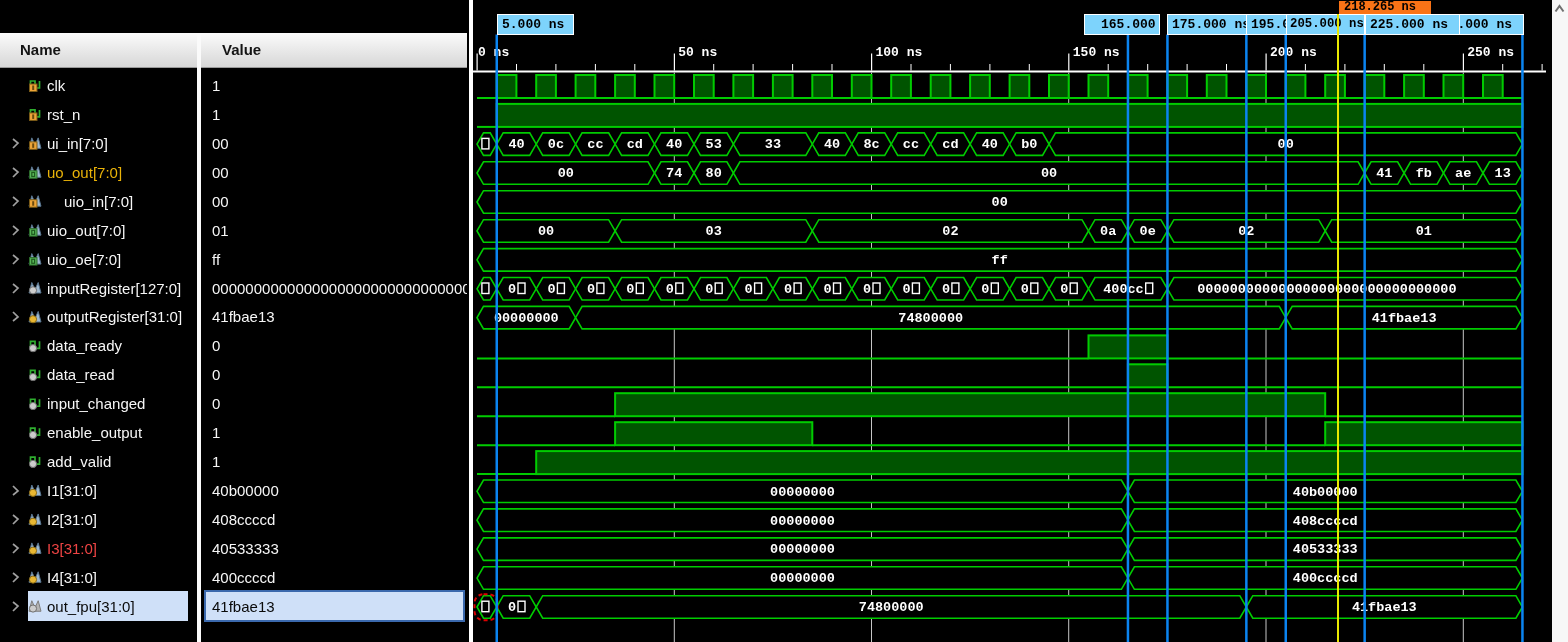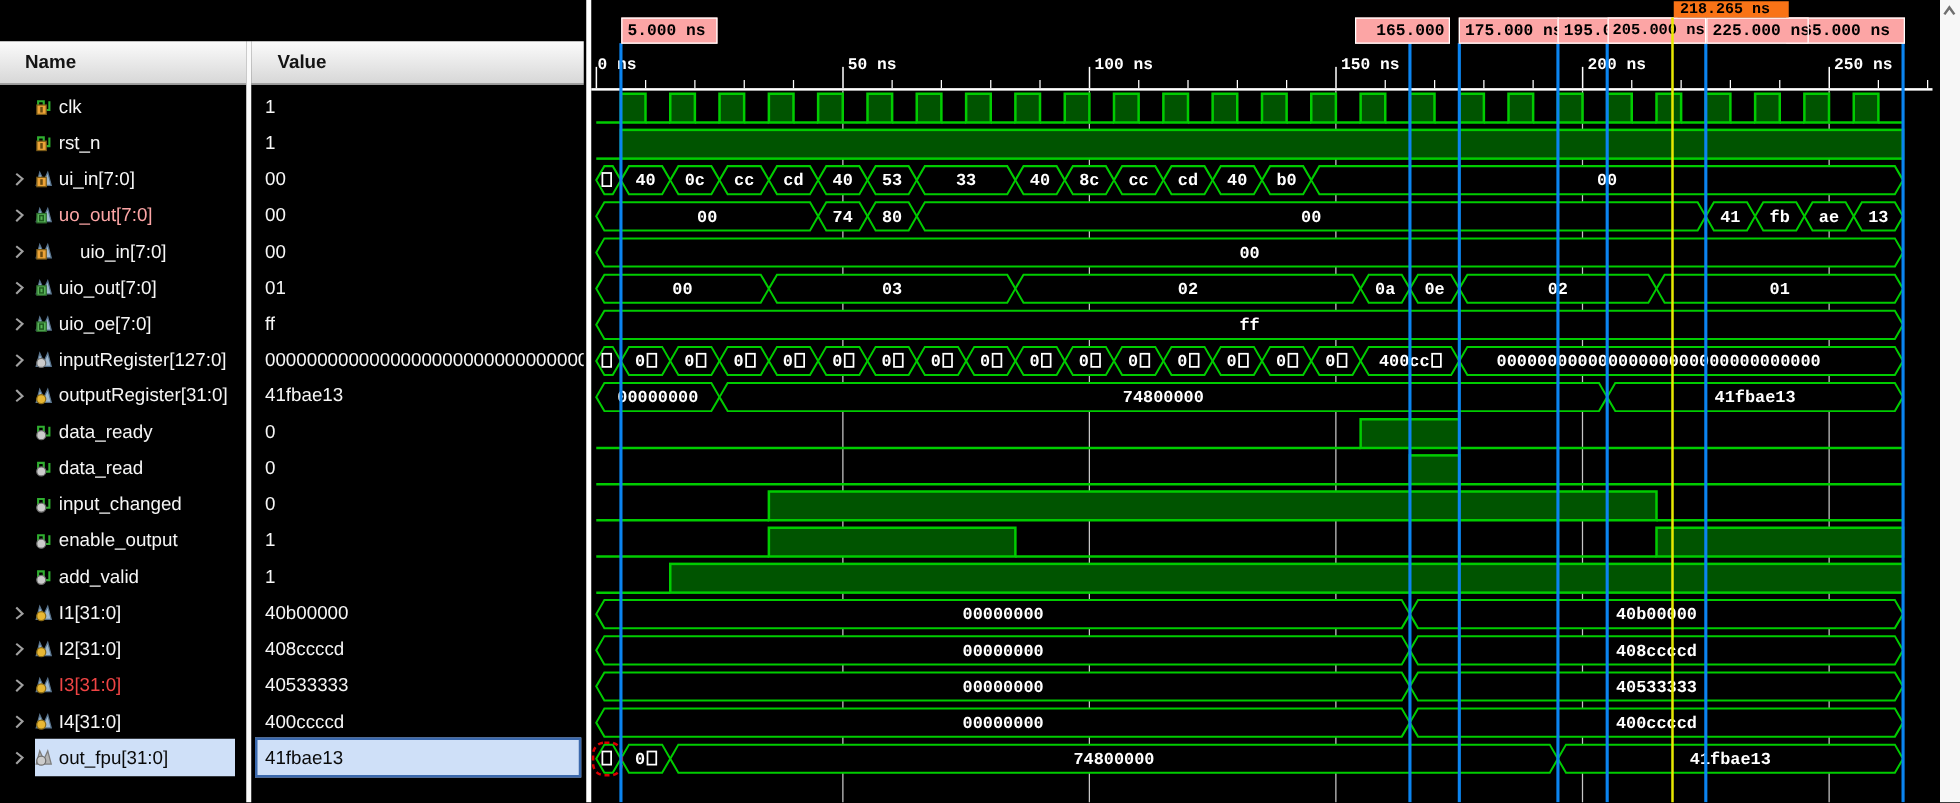--- a/index.html
+++ b/index.html
@@ -1,36 +1,36 @@
 <!DOCTYPE html>
 <html><head><meta charset="utf-8"><style>
 html,body{margin:0;padding:0;width:1568px;height:642px;background:#000;overflow:hidden}
 *{box-sizing:border-box}
 body{position:relative;font-family:"Liberation Sans",sans-serif}
 .nm{position:absolute;font-size:15px;line-height:29px;white-space:pre}
 .hd{position:absolute;top:33px;height:35px;background:linear-gradient(#fbfbfb,#d7d7d7);border-bottom:1px solid #9a9a9a;color:#141414;font-weight:bold;font-size:15px;line-height:34px}
-.mb{position:absolute;top:14px;height:21px;background:#fca5a5;border:1px solid #fff;color:#000;
+.mb{position:absolute;top:14px;height:21px;background:#7dd3fc;border:1px solid #fff;color:#000;
  font:bold 13px/19px "Liberation Mono",monospace;overflow:hidden;white-space:pre}
 .yb{position:absolute;top:1px;height:13px;width:92px;background:#f97316;color:#000;
  font:bold 12px/13px "Liberation Mono",monospace;padding-left:5px;white-space:pre}
 .rl{font:bold 13px "Liberation Mono",monospace;fill:#fff}
 .wt{font:bold 13.5px "Liberation Mono",monospace;fill:#fff;text-anchor:middle}
 </style></head><body>
 <div class="hd" style="left:0;width:197px;padding-left:20px">Name</div>
 <div class="hd" style="left:201px;width:266px;padding-left:21px">Value</div>
 <div style="position:absolute;left:197px;top:33px;width:4px;height:609px;background:#fafafa"></div>
 <div style="position:absolute;left:468.5px;top:0;width:4.5px;height:642px;background:#fff"></div>
 <div style="position:absolute;left:1552px;top:0;width:16px;height:642px;background:#f7f7f7"></div>
 <div class="nm" style="left:47px;top:71px;color:#f6f6f6">clk</div>
 <div class="nm" style="left:212px;top:71px;width:255px;overflow:hidden;color:#f6f6f6">1</div>
 <div class="nm" style="left:47px;top:100px;color:#f6f6f6">rst_n</div>
 <div class="nm" style="left:212px;top:100px;width:255px;overflow:hidden;color:#f6f6f6">1</div>
 <div class="nm" style="left:47px;top:129px;color:#f6f6f6">ui_in[7:0]</div>
 <div class="nm" style="left:212px;top:129px;width:255px;overflow:hidden;color:#f6f6f6">00</div>
-<div class="nm" style="left:47px;top:158px;color:#fca5a5">uo_out[7:0]</div>
+<div class="nm" style="left:47px;top:158px;color:#eab308">uo_out[7:0]</div>
 <div class="nm" style="left:212px;top:158px;width:255px;overflow:hidden;color:#f6f6f6">00</div>
 <div class="nm" style="left:64px;top:187px;color:#f6f6f6">uio_in[7:0]</div>
 <div class="nm" style="left:212px;top:187px;width:255px;overflow:hidden;color:#f6f6f6">00</div>
 <div class="nm" style="left:47px;top:216px;color:#f6f6f6">uio_out[7:0]</div>
 <div class="nm" style="left:212px;top:216px;width:255px;overflow:hidden;color:#f6f6f6">01</div>
 <div class="nm" style="left:47px;top:245px;color:#f6f6f6">uio_oe[7:0]</div>
 <div class="nm" style="left:212px;top:245px;width:255px;overflow:hidden;color:#f6f6f6">ff</div>
 <div class="nm" style="left:47px;top:274px;color:#f6f6f6">inputRegister[127:0]</div>
 <div class="nm" style="left:212px;top:274px;width:255px;overflow:hidden;color:#f6f6f6">00000000000000000000000000000000</div>
 <div class="nm" style="left:47px;top:302px;color:#f6f6f6">outputRegister[31:0]</div>
@@ -380,15 +380,15 @@
 <path d="M 13,602 L 18,606 L 13,611" fill="none" stroke="#a0a0a0" stroke-width="1.7"></path>
 <path d="M 29,611.24 L 31.8,600.74 L 35,607.74 L 38.2,600.74 L 41,611.24 Z" fill="#b4b4b4" stroke="#7d7d7d" stroke-width="1"></path>
 <circle cx="33" cy="608.54" r="3.6" fill="#cccccc" stroke="#6f6f6f" stroke-width="1"></circle>
 <path d="M 1555.5,11.5 L 1559.5,6 L 1563.5,11.5" fill="none" stroke="#6f6f6f" stroke-width="2"></path>
 </svg>
 <div class="mb" style="left:1167px;width:80px;padding-left:4px">175.000 ns</div>
 <div class="mb" style="left:1084px;width:76px;padding-left:16px">165.000 ns</div>
 <div class="mb" style="left:1246px;width:96px;padding-left:4px">195.000 ns</div>
 <div class="mb" style="left:1286px;width:79px;padding-left:3px;font-size:12.3px">205.000 ns</div>
 <div class="mb" style="left:1429px;width:95px;padding-left:4px">265.000 ns</div>
-<div class="mb" style="left:1365px;width:82px;padding-left:4px">225.000 ns</div>
+<div class="mb" style="left:1365px;width:95px;padding-left:4px">225.000 ns</div>
 <div class="mb" style="left:497px;width:77px;padding-left:4px">5.000 ns</div>
 <div class="yb" style="left:1339px">218.265 ns</div>
 <div style="position:absolute;left:1336.9px;top:14px;width:2.5px;height:628px;background:#e8e800"></div>
 </body></html>

